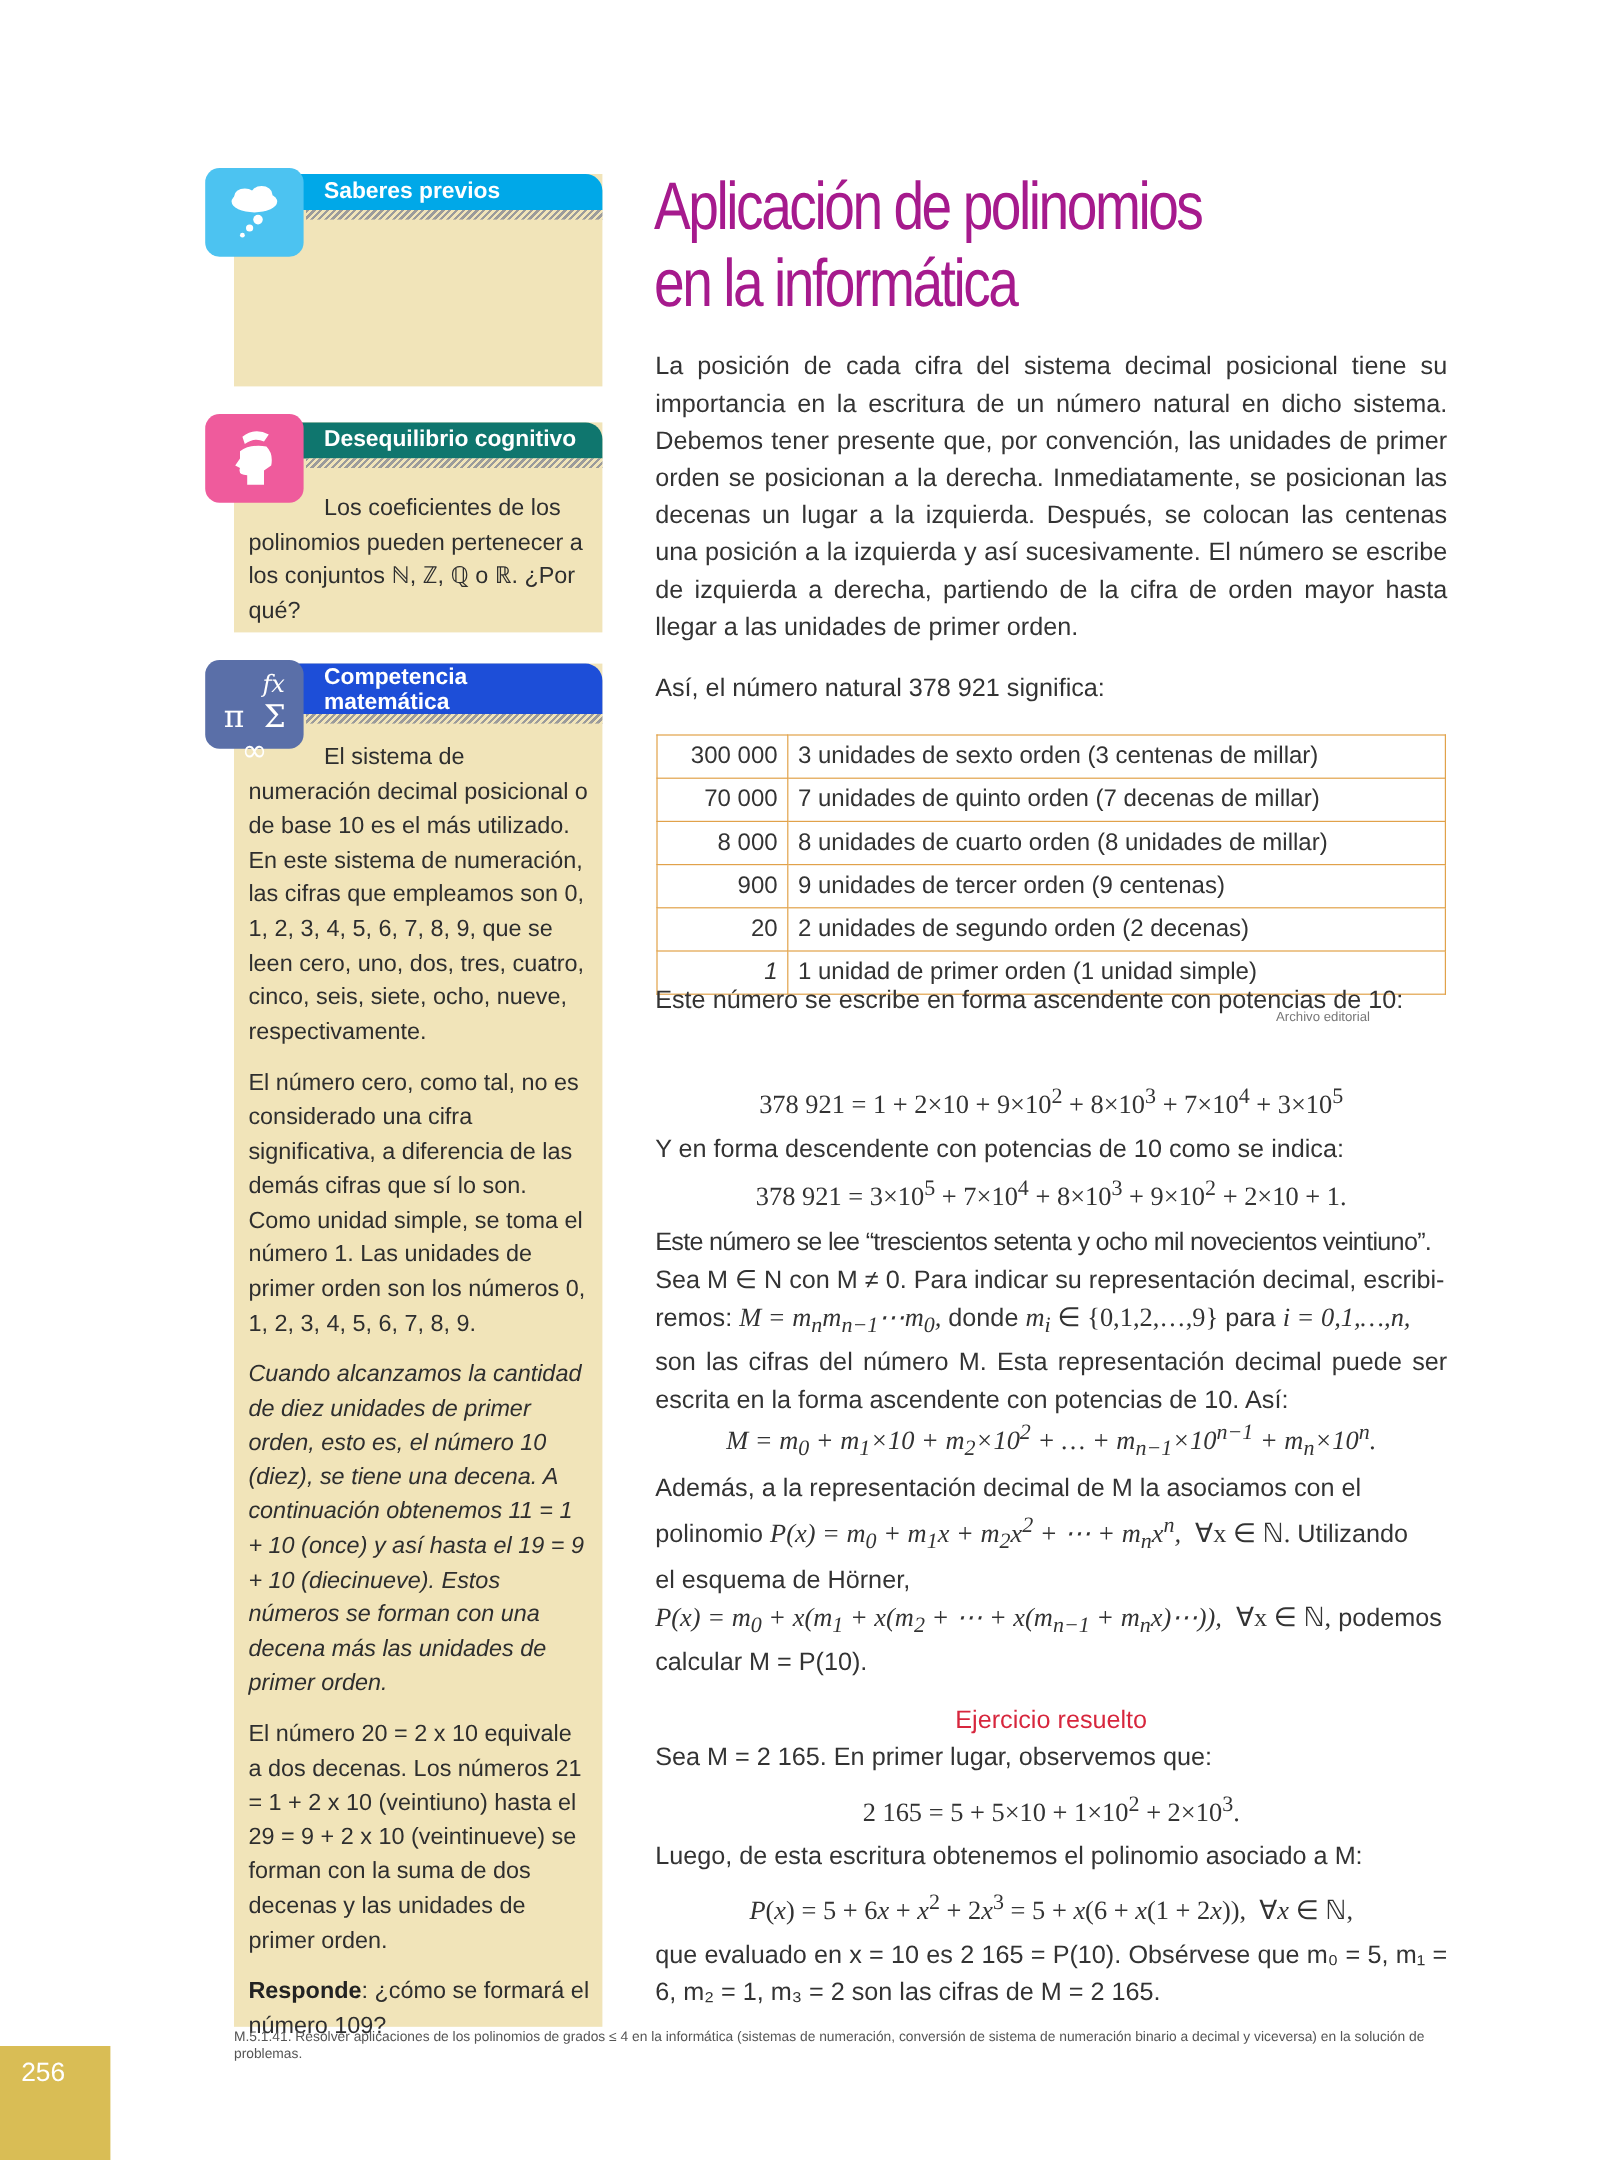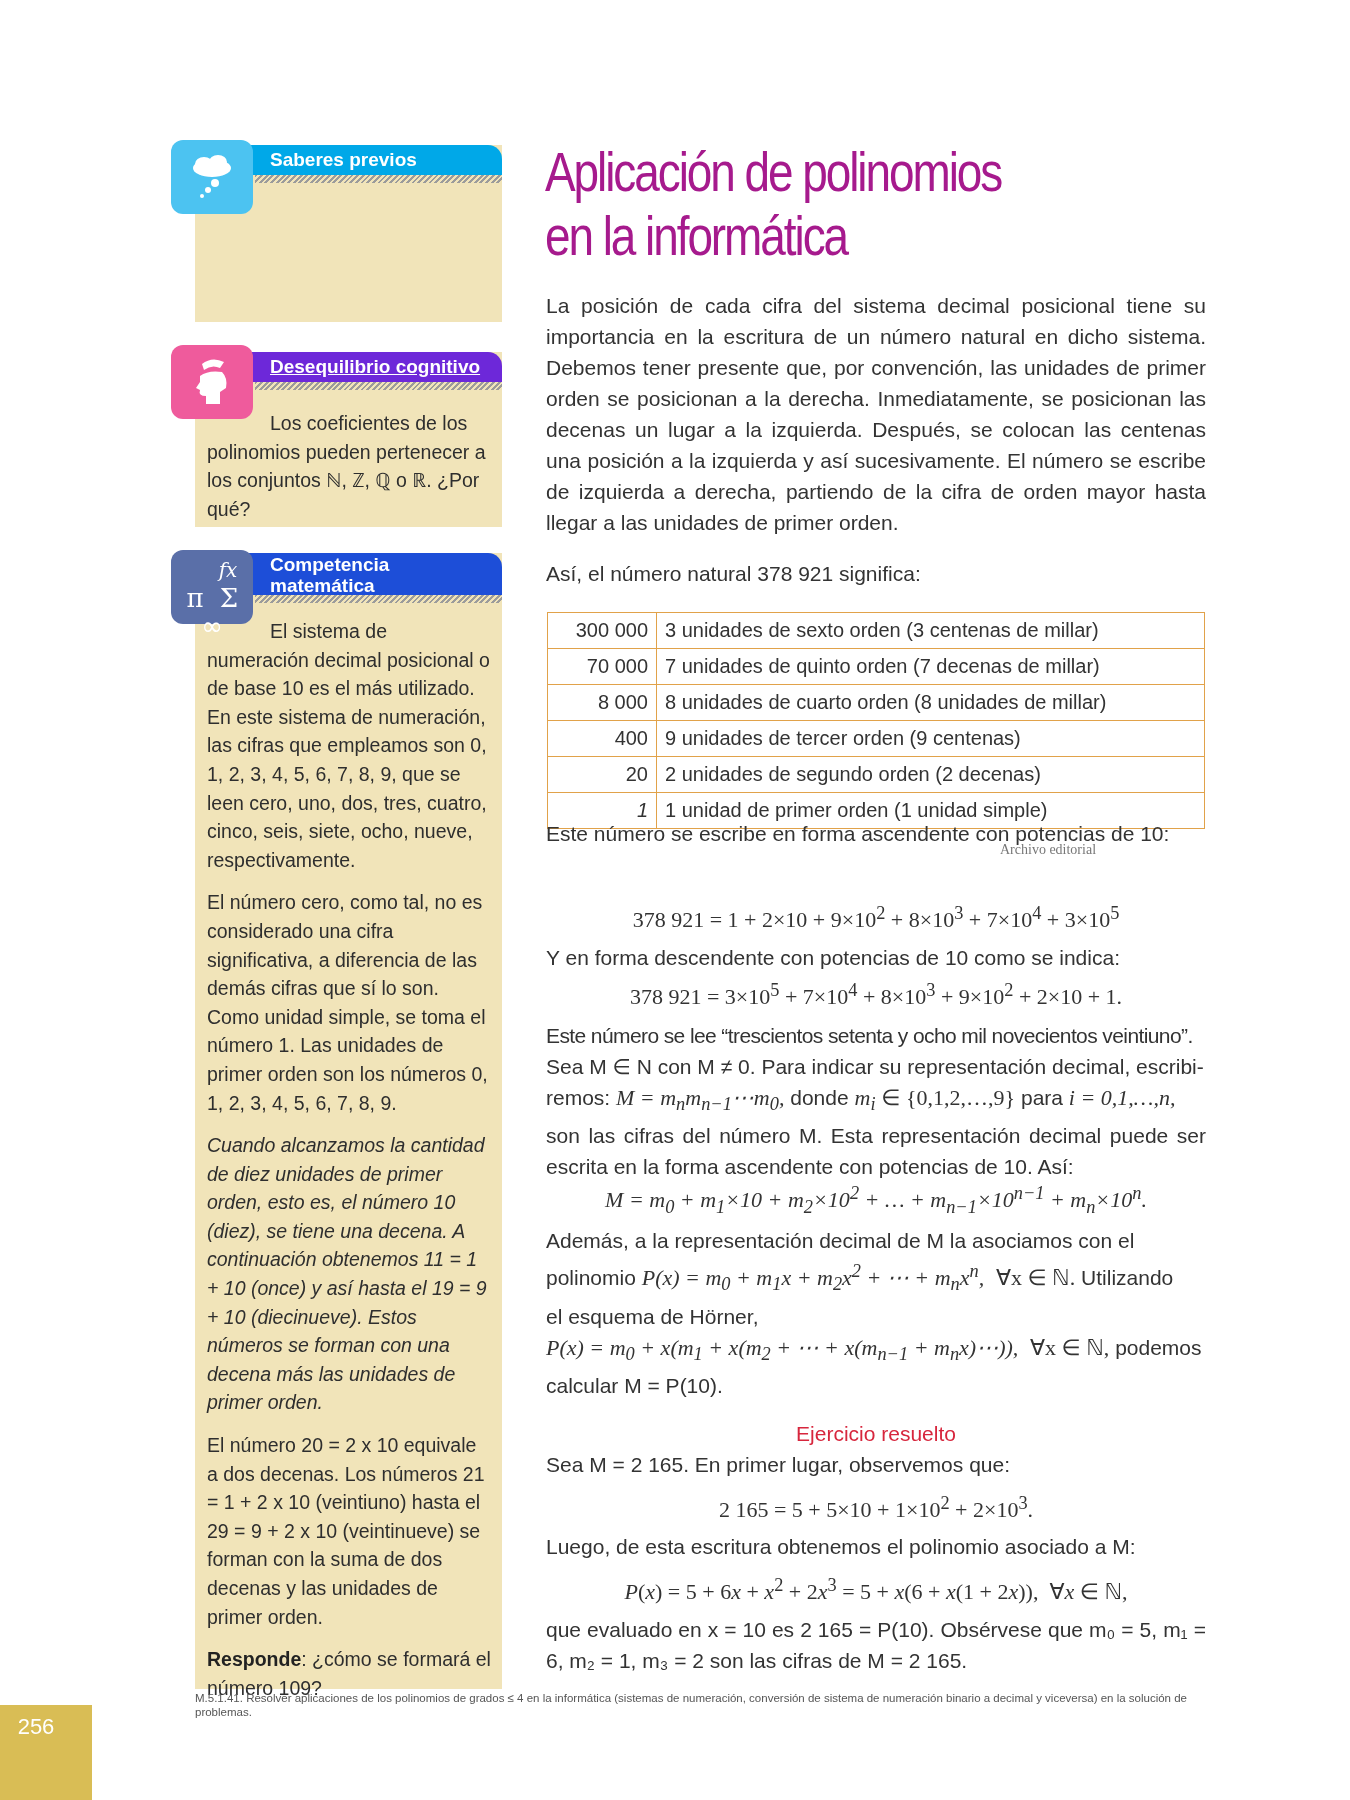--- a/index.html
+++ b/index.html
@@ -50,21 +50,21 @@
   .it { font-style:italic; }
 
   table.orders {
     position:absolute; left:547px; top:612px; width:658px;
     border-collapse:collapse; font-size:20px; color:#333;
   }
   table.orders td {
     border:1.5px solid #e1a24a; height:35px; padding:0 8px;
   }
   table.orders td.num { text-align:right; width:92px; }
-  .credit { left:1000px; top:842px; width:205px; text-align:left; font-size:14px; color:#777;font-family:Liberation Serif, serif; }
+  .credit { left:1000px; top:842px; width:205px; text-align:center; font-size:11px; color:#777; }
 
   .exercise-label { color:#d7263d; font-size:21px;text-align:center; }
 
   .footer-note {
     left:195px; top:1691px; width:1020px; font-size:11.5px; line-height:14px; color:#555;
   }
   .page-band {
     left:0; top:1705px; width:92px; height:95px; background:#d9bd55;
   }
   .page-num { left:0; top:1714px; width:72px; text-align:center; color:#fff; font-size:22px; }
@@ -83,21 +83,21 @@
       <ellipse cx="20" cy="12" rx="9" ry="7" fill="#fff"></ellipse>
       <ellipse cx="34" cy="10" rx="9" ry="7" fill="#fff"></ellipse>
       <circle cx="31" cy="31" r="4" fill="#fff"></circle>
       <circle cx="24" cy="38" r="3" fill="#fff"></circle>
       <circle cx="18" cy="44" r="2" fill="#fff"></circle>
     </svg>
   </div>
 </div>
 
 <div class="sbox" style="top:352px;height:175px;">
-  <div class="hdr" style="background:#6d28d9;text-decoration:underline;">
+  <div class="hdr" style="background:#0f766e;">
     <span>Desequilibrio cognitivo</span>
   </div>
   <div class="hatch" style="top:30px;"></div>
   <div class="ico" style="top:-7px;background:#ef5b9c;">
     <svg width="44" height="52" viewBox="0 0 44 52">
       <path d="M12 8 Q22 0 34 6 L30 12 Q22 8 14 14 Z" fill="#fff"></path>
       <path d="M10 20 Q18 14 32 16 Q38 22 36 32 L30 36 L30 48 L16 48 L16 40 Q8 40 10 34 L6 32 L10 26 Z" fill="#fff"></path>
     </svg>
   </div>
   <div class="body" style="top:57px;">
@@ -145,21 +145,21 @@
       </tr>
       <tr>
         <td class="num">70 000</td>
         <td>7 unidades de quinto orden (7 decenas de millar)</td>
       </tr>
       <tr>
         <td class="num">8 000</td>
         <td>8 unidades de cuarto orden (8 unidades de millar)</td>
       </tr>
       <tr>
-        <td class="num">400</td>
+        <td class="num">900</td>
         <td>9 unidades de tercer orden (9 centenas)</td>
       </tr>
       <tr>
         <td class="num">20</td>
         <td>2 unidades de segundo orden (2 decenas)</td>
       </tr>
       <tr>
         <td class="num" style="font-style: italic;">1</td>
         <td>1 unidad de primer orden (1 unidad simple)</td>
       </tr>

